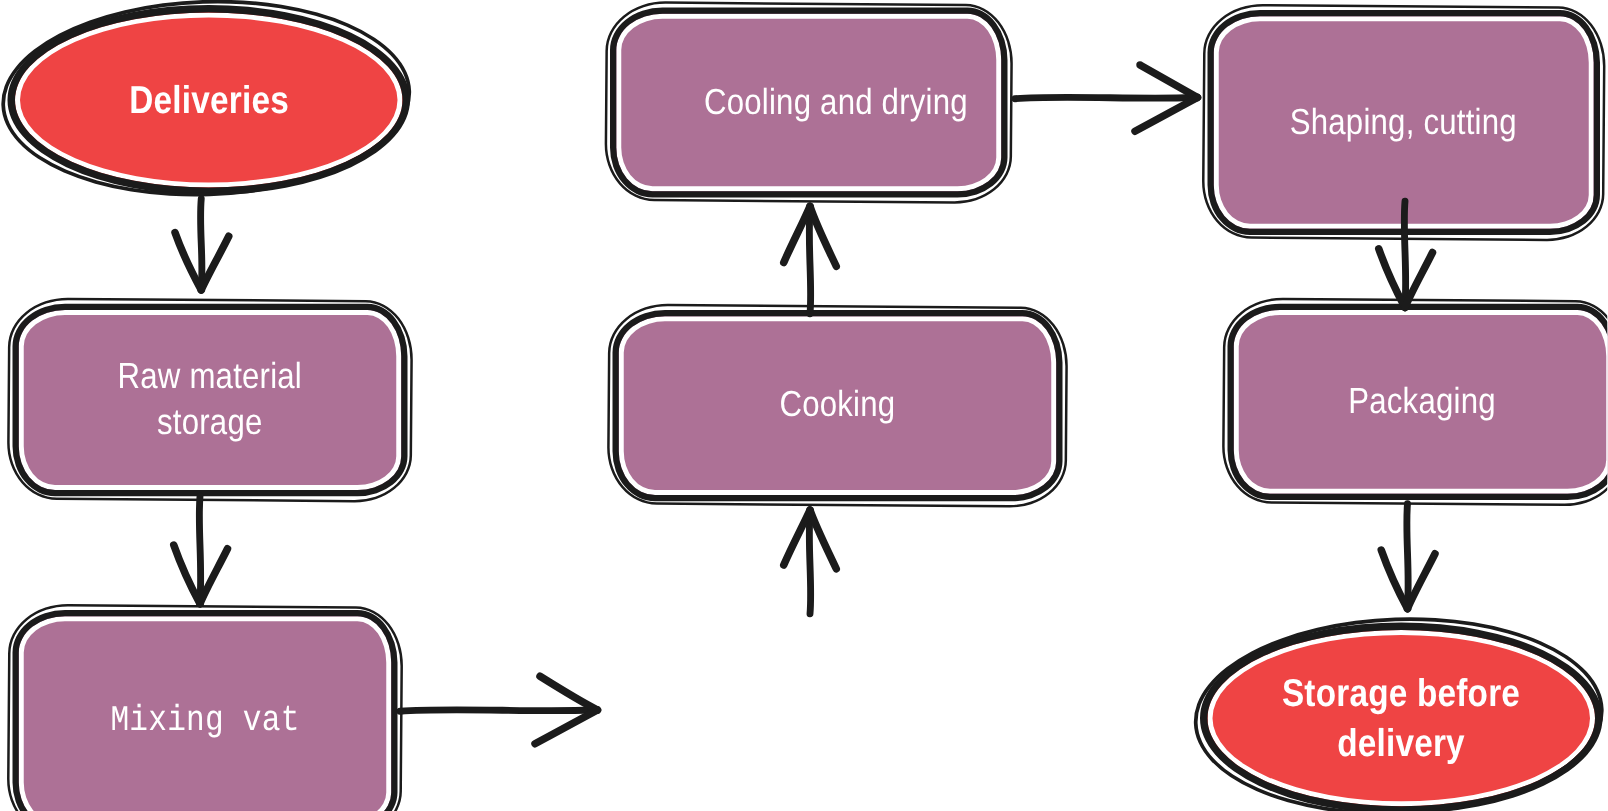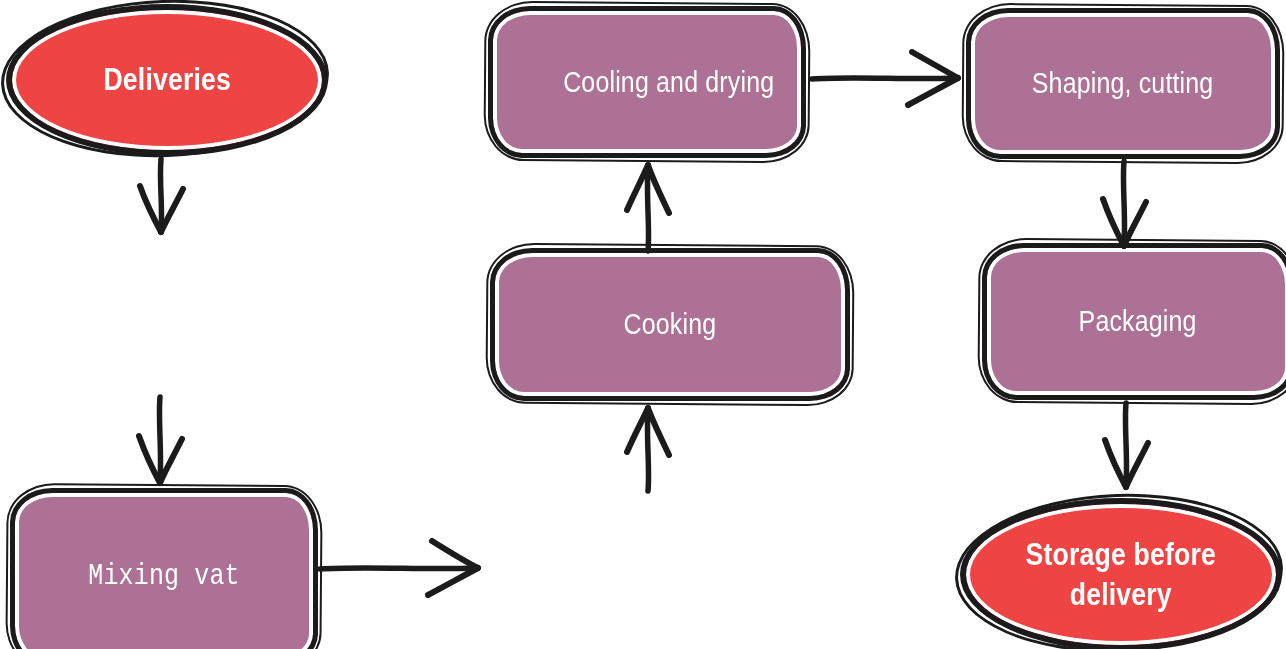--- a/index.html
+++ b/index.html
@@ -84,35 +84,39 @@
 </style>
 </head>
 <body>
 
 <div id="canvas">
 
   <div class="node ellipse" style="left:6px; top:4px; width:322px; height:152px;">
     <span class="label">Deliveries</span>
   </div>
 
+  <div class="node rect" style="left:10px; top:243px; width:316px; height:154px;">
+    <span class="label">Raw material
+storage</span>
+  </div>
 
   <div class="node rect" style="left:10px; top:488px; width:308px; height:178px;font-family:Liberation Mono, monospace;">
     <span class="label">Mixing vat</span>
   </div>
 
 
   <div class="node rect" style="left:490px; top:248px; width:360px; height:153px;">
     <span class="label">Cooking</span>
   </div>
 
   <div class="node rect" style="left:488px; top:6px; width:318px; height:152px;padding-left:43px;">
     <span class="label">Cooling and drying</span>
   </div>
 
-  <div class="node rect" style="left:966px; top:8px; width:314px; height:151px;justify-content:center;">
+  <div class="node rect" style="left:966px; top:8px; width:314px; height:180px;justify-content:center;">
     <span class="label">Shaping, cutting</span>
   </div>
 
   <div class="node rect" style="left:982px; top:243px; width:312px; height:157px;">
     <span class="label">Packaging</span>
   </div>
 
   <div class="node ellipse" style="left:960px; top:498px; width:322px; height:153px;">
     <span class="label">Storage before
 delivery</span>

